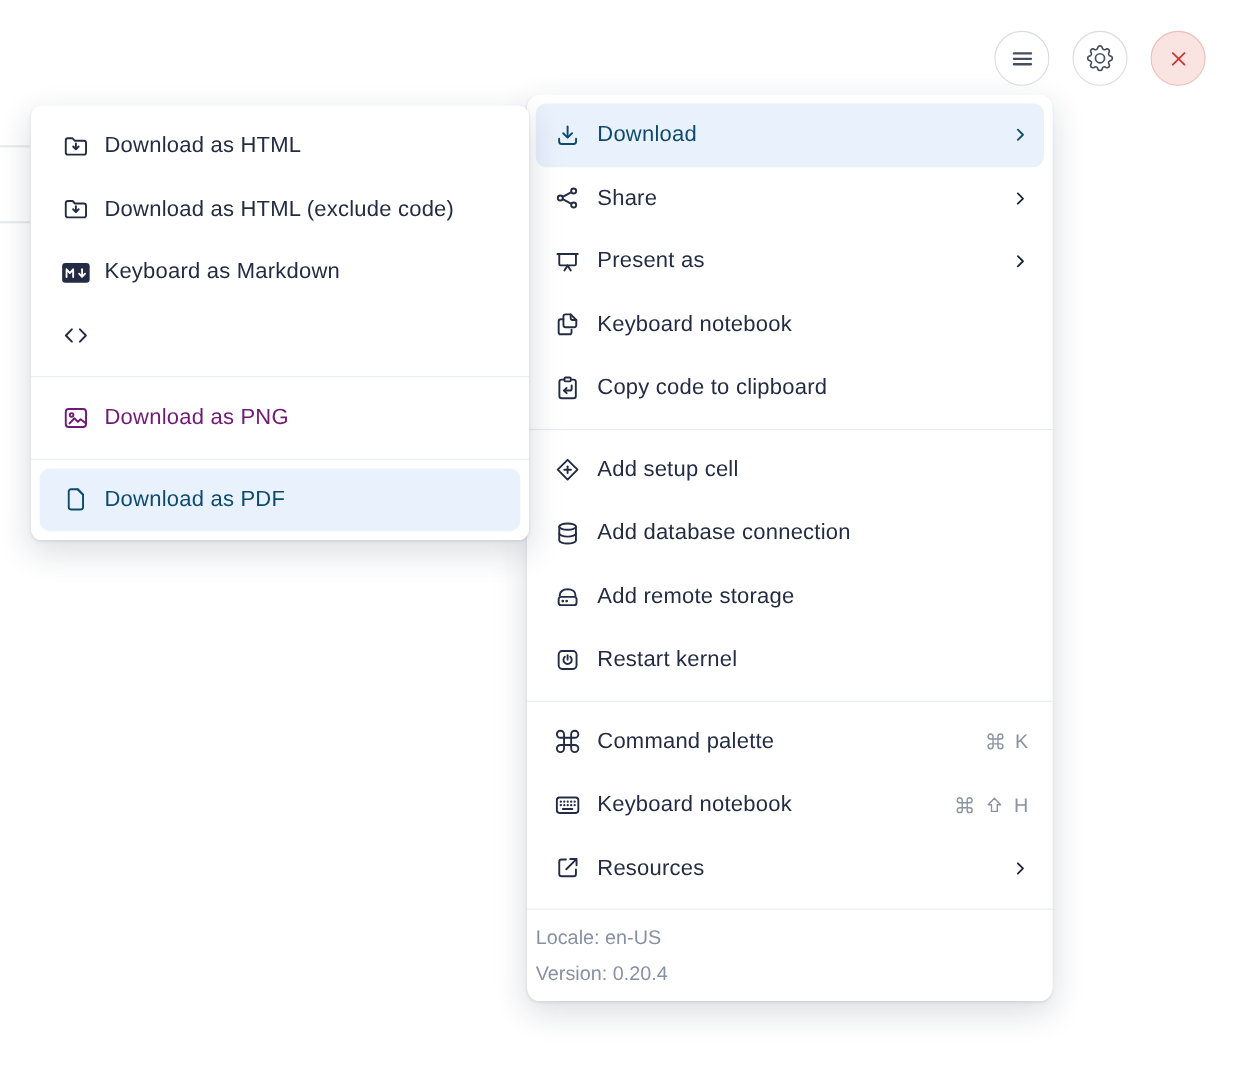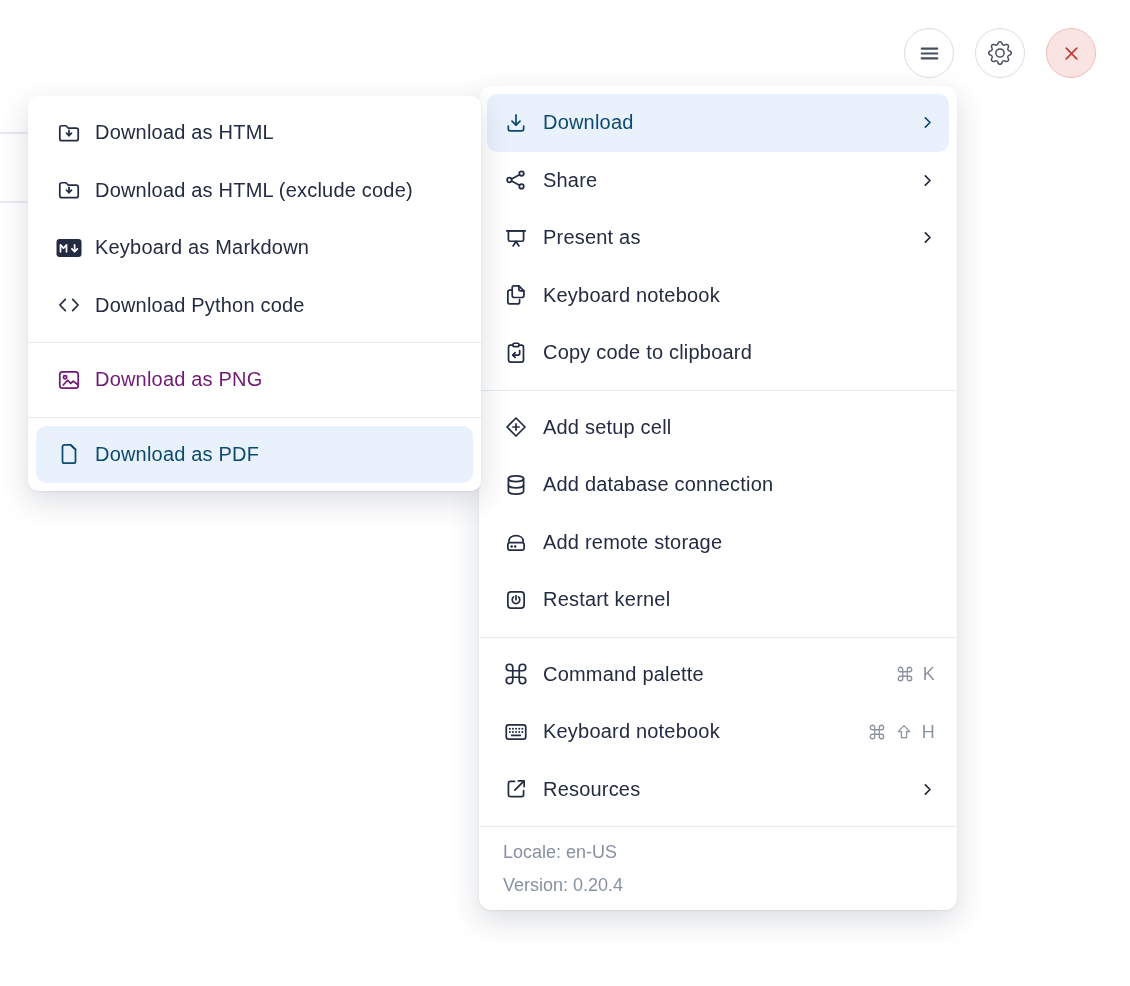--- a/index.html
+++ b/index.html
@@ -46,21 +46,21 @@
   .mi-icon { width:26px; height:26px; flex:0 0 26px; margin-right:14px;
              display:flex; align-items:center; justify-content:center; }
   .panel-left .mi-icon { margin-right:13px; }
   .mi-label { flex:0 1 auto; }
   .mi-chevron { margin-left:auto; display:flex; align-items:center; color:inherit; }
   .menu-item:not(.highlighted) .mi-chevron { color:#1d2638; }
   .mi-shortcut { margin-left:auto; display:flex; align-items:center; gap:9px;
                  color:#8b93a2; font-size:18px; }
   .mi-shortcut .kbd-txt { line-height:1; }
 
-  .menu-footer { padding:9px 24px 8px 24px; color:#8791a3; font-size:18px; }
+  .menu-footer { padding:9px 24px 8px 8px; color:#8791a3; font-size:18px; }
   .menu-footer div { line-height:33px; }
 
   svg { display:block; }
 </style>
 </head>
 <body>
 
 <div class="stage">
 
   <div class="bg-line" style="top:132px"></div>
@@ -309,21 +309,20 @@
             </span>
             <span class="mi-label">Keyboard as Markdown</span>
           </div>
           <div class="menu-item">
             <span class="mi-icon">
               <svg viewBox="0 0 24 24" width="26" height="26" fill="none" stroke="currentColor" stroke-width="1.6" stroke-linecap="round" stroke-linejoin="round">
                 <path d="M8.6 6.8L3.6 12l5 5.2"></path>
                 <path d="M15.4 6.8l5 5.2-5 5.2"></path>
               </svg>
             </span>
-            <span class="mi-label">Download Python code</span>
           </div>
         </div>
         <div class="menu-divider"></div>
         <div class="menu-group">
           <div class="menu-item disabled">
             <span class="mi-icon">
               <svg viewBox="0 0 24 24" width="26" height="26" fill="none" stroke="currentColor" stroke-width="1.6" stroke-linecap="round" stroke-linejoin="round">
                 <rect x="3.5" y="4.5" width="17" height="15" rx="2.5"></rect>
                 <circle cx="8.4" cy="9.4" r="1.5"></circle>
                 <path d="M6.7 16.6l4-4.4 3 3 2.2-2.2 4.4 3.4"></path>

